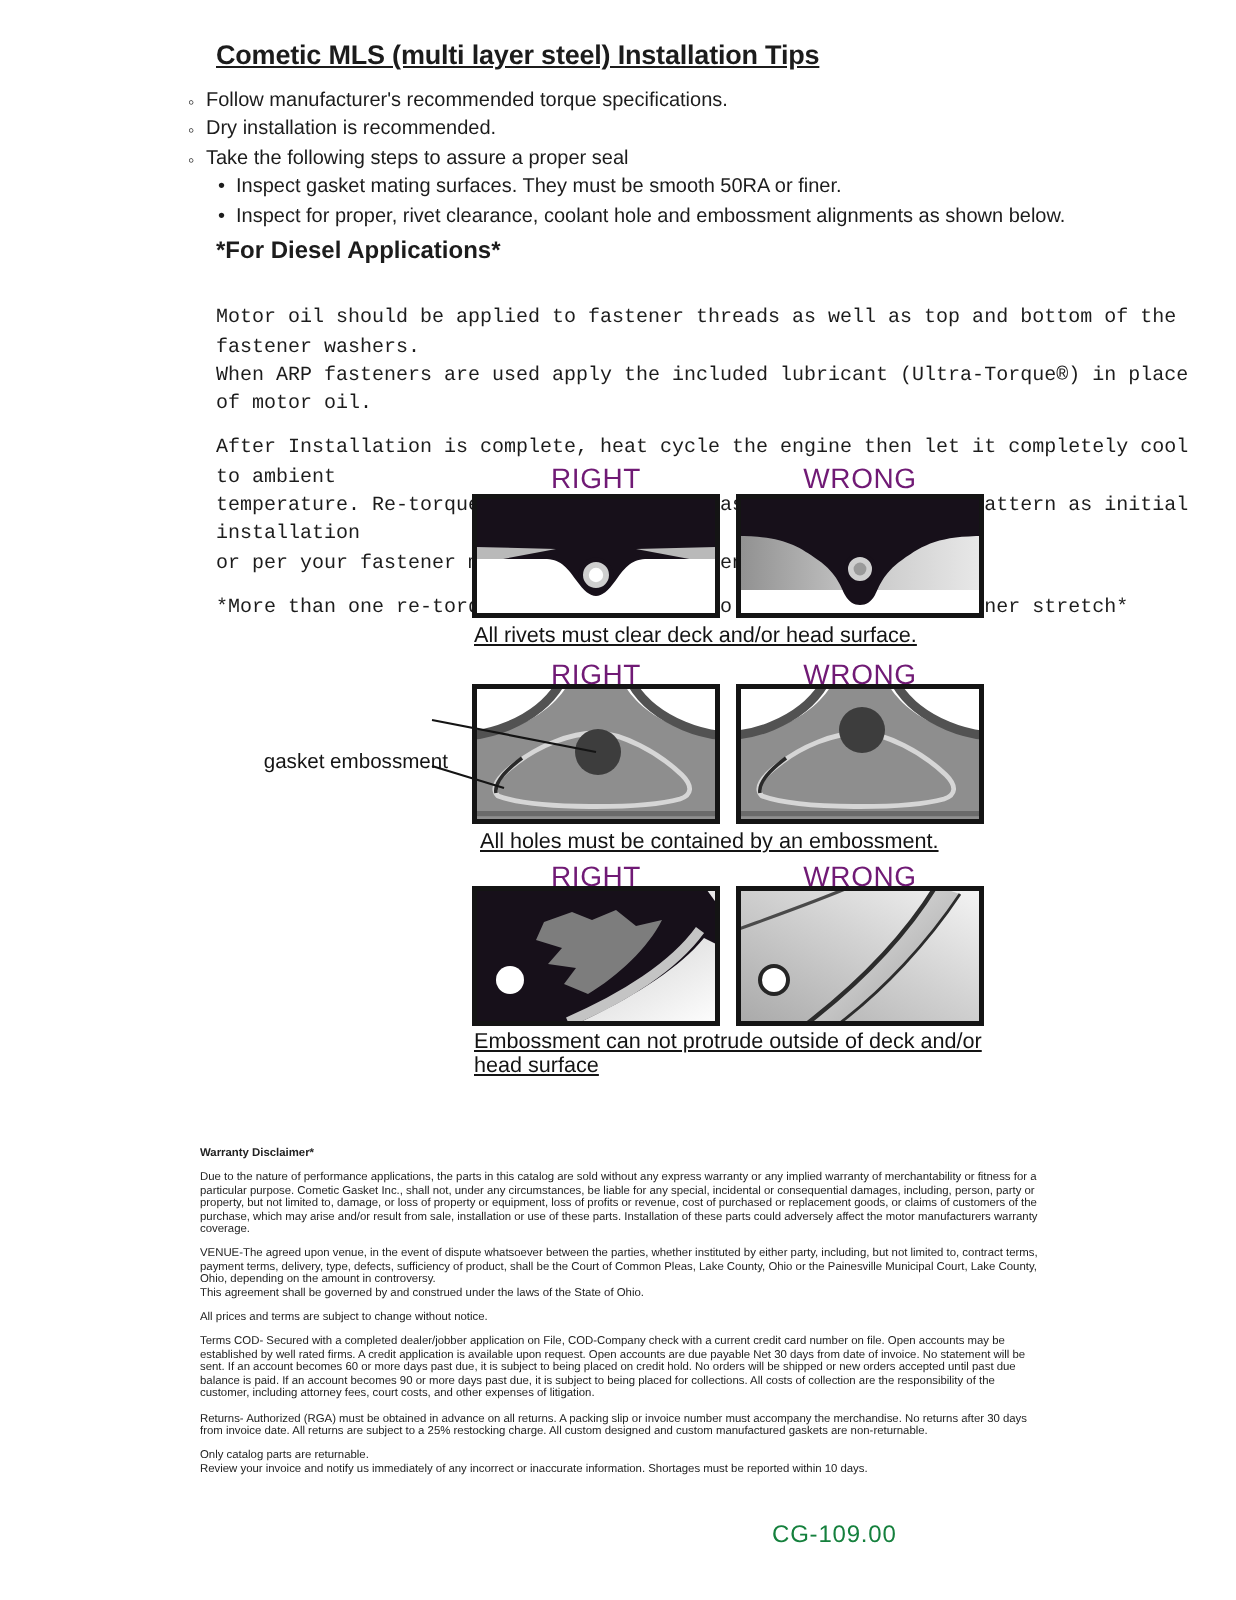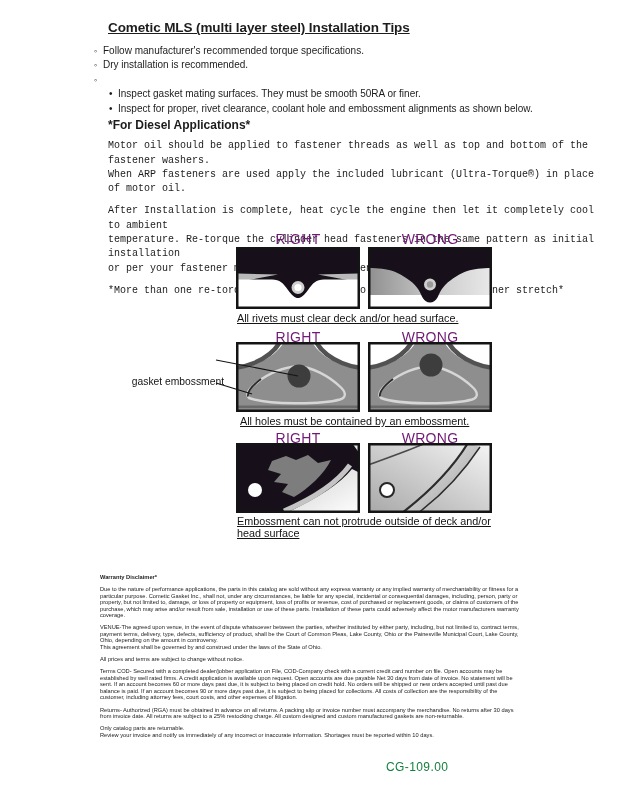--- a/index.html
+++ b/index.html
@@ -10,21 +10,21 @@
   .title{
     position:absolute;left:108px;top:20px;font-size:13.5px;font-weight:bold;
     text-decoration:underline;letter-spacing:-0.1px;
   }
   .bullets{position:absolute;left:94px;top:44px;width:460px;font-size:10px;line-height:14.4px;}
   .b-row{display:flex;}
   .b-glyph{width:9px;flex:0 0 9px;font-size:9px;}
   .b-sub{margin-left:15px;}
   .b-sub .b-glyph{font-size:10px;}
   .diesel{position:absolute;left:108px;top:118px;width:500px;font-size:10px;line-height:14.3px;}
-  .diesel h2{font-size:12px;font-weight:bold;margin:0 0 7px 0;}
+  .diesel h2{font-size:12px;font-weight:bold;margin:0 0 21px 0;}
   .diesel p{margin:0 0 8px 0;white-space:pre-line;font-family:Liberation Mono, monospace;}
   .rw-label{position:absolute;width:124px;text-align:center;font-size:14px;letter-spacing:0.3px;color:#701a75;}
   .panel{position:absolute;display:block;}
   .cap{position:absolute;font-size:10.8px;color:#141414;text-decoration:underline;}
   .side-label{position:absolute;width:106px;text-align:right;font-size:10.3px;line-height:11.5px;color:#141414;}
   .pointer-overlay{position:absolute;left:200px;top:350px;pointer-events:none;}
   .fine{position:absolute;left:100px;top:574px;width:423px;font-size:5.7px;line-height:6.4px;color:#222;}
   .fine p{margin:0 0 6px 0;}
   .fine p.tight{margin:0;}
   .fine .fhead{font-weight:bold;margin:0 0 6px 0;}
@@ -41,20 +41,21 @@
     <div class="b-row">
       <span class="b-glyph">◦</span>
       <span>Follow manufacturer's recommended torque specifications.</span>
     </div>
     <div class="b-row">
       <span class="b-glyph">◦</span>
       <span>Dry installation is recommended.</span>
     </div>
     <div class="b-row">
       <span class="b-glyph">◦</span>
+      <span>Take the following steps to assure a proper seal</span>
     </div>
     <div class="b-row b-sub">
       <span class="b-glyph">•</span>
       <span>Inspect gasket mating surfaces.  They must be smooth 50RA or finer.</span>
     </div>
     <div class="b-row b-sub">
       <span class="b-glyph">•</span>
       <span>Inspect for proper, rivet clearance, coolant hole and embossment alignments as shown below.</span>
     </div>
   </div>

